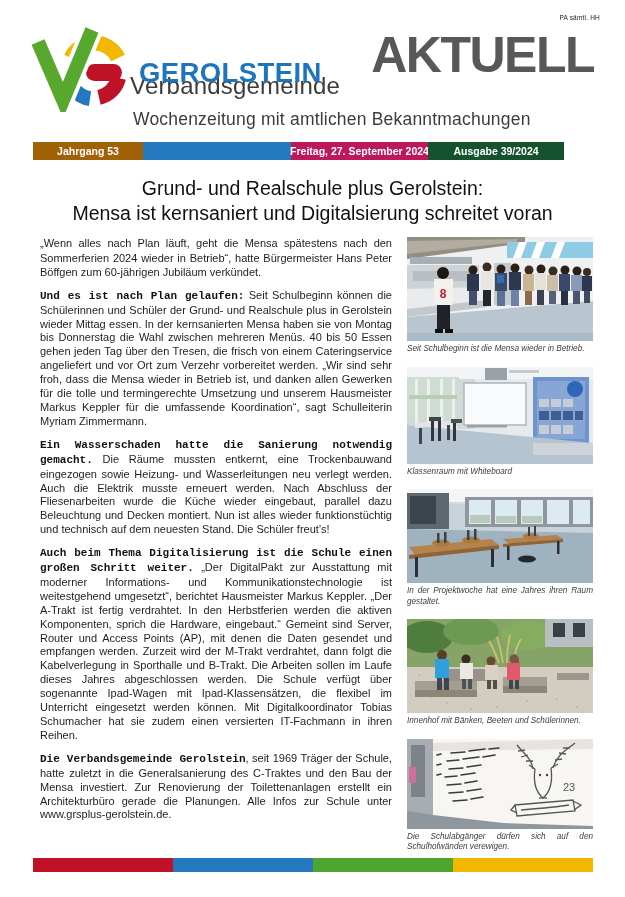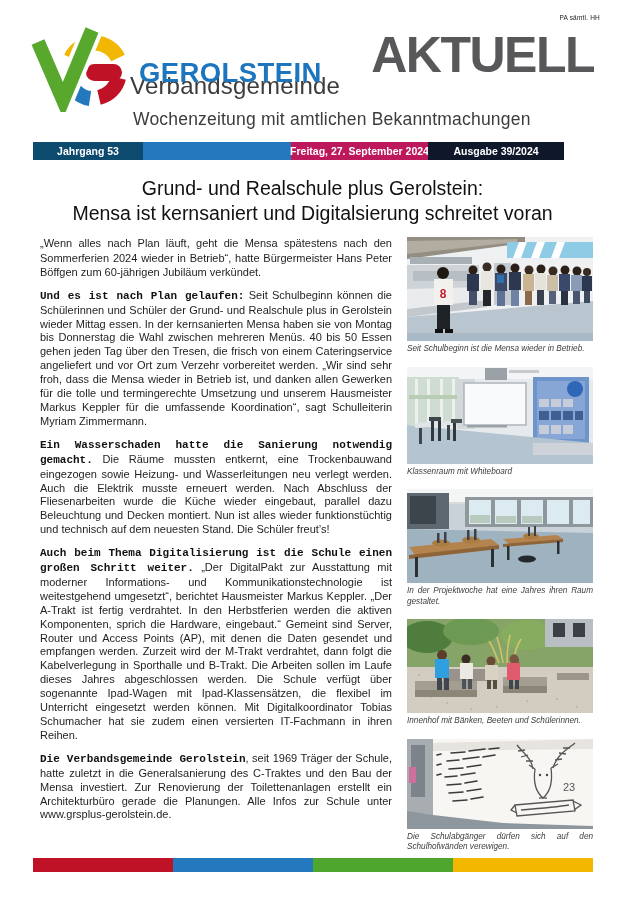--- a/index.html
+++ b/index.html
@@ -10,24 +10,24 @@
   .logo{position:absolute;left:30px;top:26px;}
   .org{position:absolute;left:130px;top:36px;font-size:24px;color:#3c3c3b;letter-spacing:.2px;margin-top:36px;}
   .city{position:absolute;left:139px;top:57px;font-size:27.5px;font-weight:bold;color:#1d76bd;letter-spacing:.4px;}
   .masthead{position:absolute;right:31px;top:30px;font-size:50px;line-height:1;font-weight:bold;
             color:#58585a;letter-spacing:-1.5px;}
   .subtitle{position:absolute;left:133px;top:109px;font-size:17.5px;color:#3c3c3b;letter-spacing:.2px;}
   
   .topbar{position:absolute;left:33px;top:142px;width:560px;height:18px;display:flex;}
   .topbar .seg{height:100%;display:flex;align-items:center;justify-content:center;
                color:#fff;font-size:10.5px;font-weight:bold;white-space:nowrap;}
-  .seg-red{width:110px;background:#0c4a6e;}
+  .seg-red{width:110px;background:#a16207;}
   .seg-blue{width:148px;background:#2479be;}
   .seg-green{width:137px;background:#be185d;}
-  .seg-yellow{width:136px;background:#0f172a;}
+  .seg-yellow{width:136px;background:#14532d;}
   .bottombar{position:absolute;left:33px;top:858px;width:560px;height:14px;display:flex;}
   .bottombar .seg{height:100%;width:140px;}
   
   .headline{position:absolute;left:0;top:176px;width:625px;margin:0;text-align:center;
             font-size:19.5px;line-height:24.5px;font-weight:normal;color:#111;}
   
   .content{position:absolute;left:40px;top:237px;width:553px;display:flex;gap:15px;}
   .col-text{width:357px;font-size:11px;line-height:13.9px;text-align:justify;color:#1e1e1e;}
   .col-text p{margin:0 0 9px 0;}
   .col-text strong{color:#111;font-family:Liberation Mono, monospace;}

